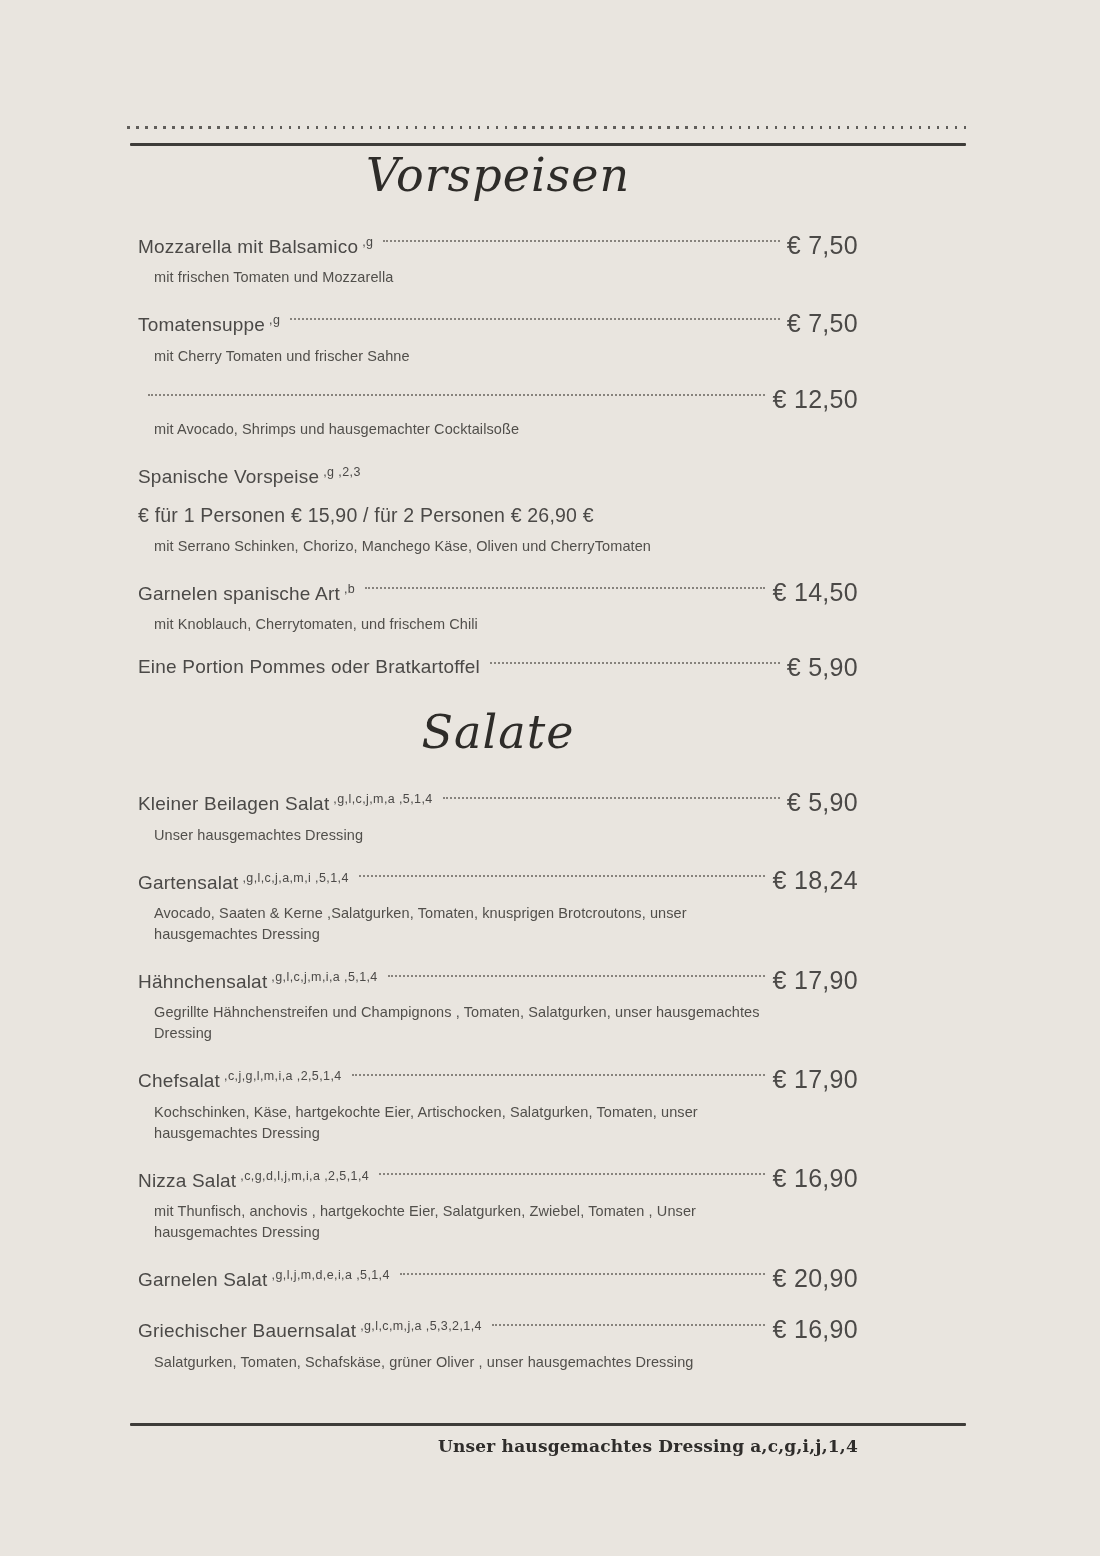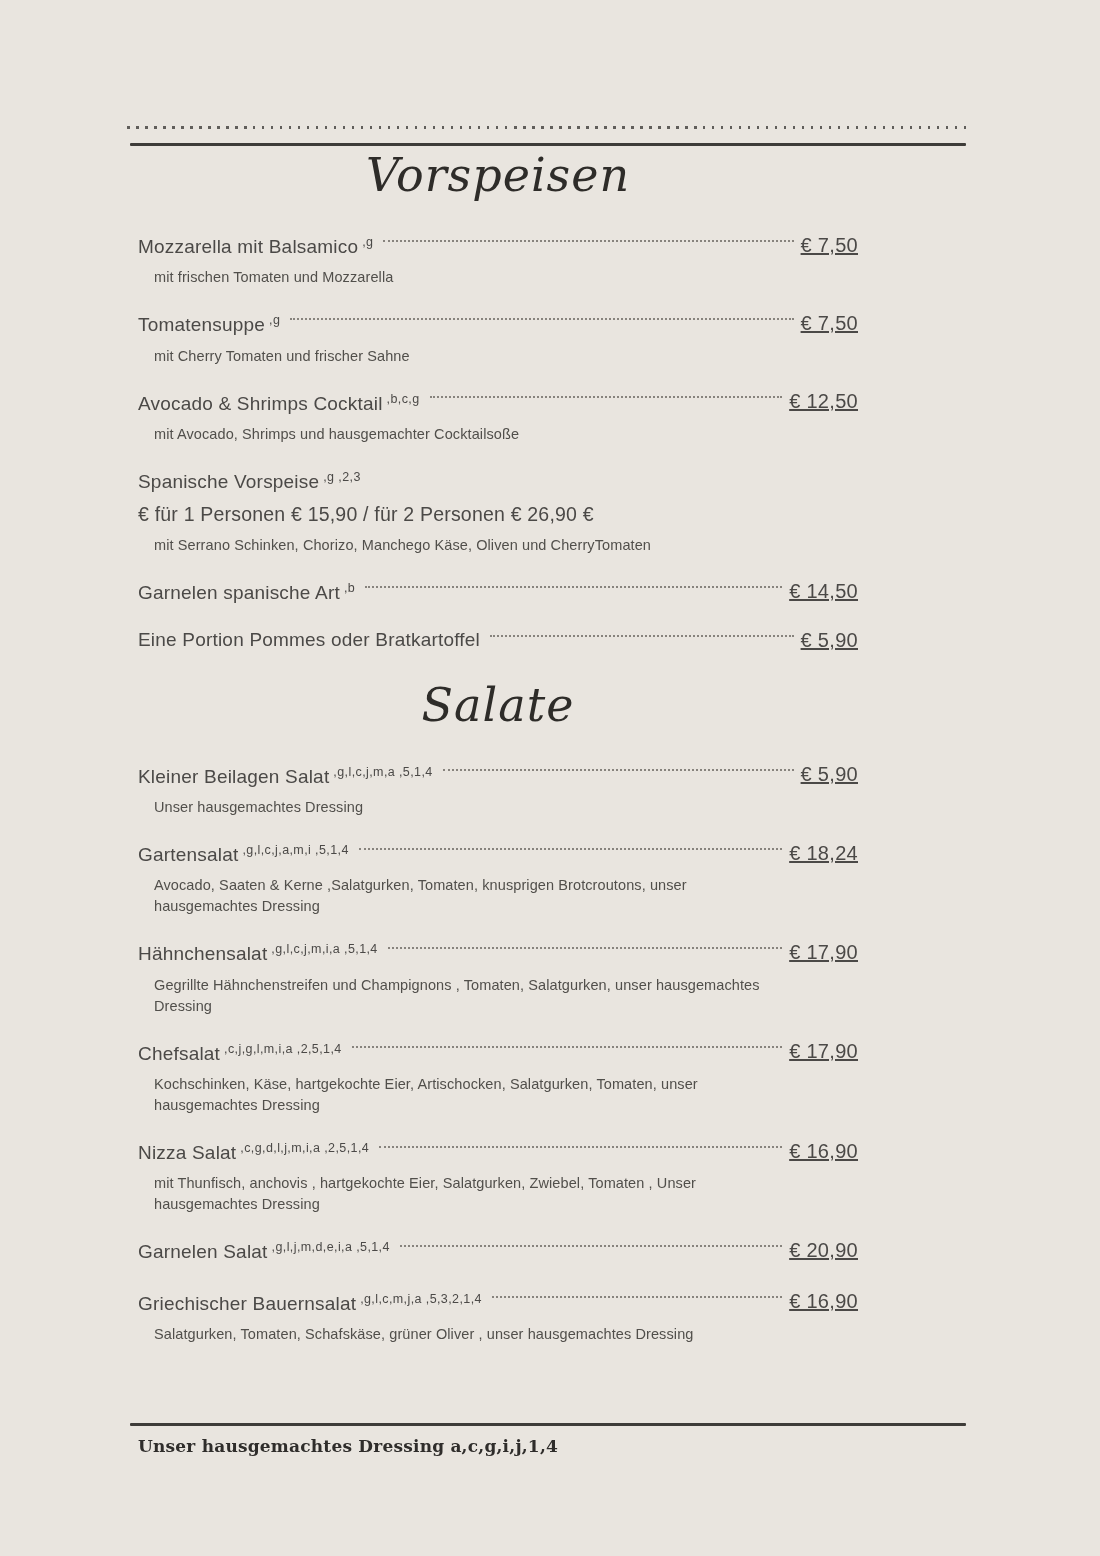--- a/index.html
+++ b/index.html
@@ -26,28 +26,28 @@
     font-size:46px; line-height:70px; text-align:center; margin:0; color:var(--title);
     letter-spacing:1px;
   }
   .menu-section:first-child .section-title{margin-top:140px;}
   .menu-section + .menu-section .section-title{margin-top:16px;}
   .menu-item{margin-top:18px;}
   .item-row{display:flex; align-items:center;}
   .item-name{font-size:19px; line-height:28px; letter-spacing:.2px; white-space:nowrap;}
   .allergens{font-size:12.5px; margin-left:4px; letter-spacing:.4px; color:var(--ink);}
   .leader{flex:1 1 auto; min-width:20px; border-bottom:2px dotted var(--leader); margin:0 7px 8px 10px;}
-  .item-price{font-size:20px; line-height:28px; white-space:nowrap; letter-spacing:.3px;text-decoration:underline;}
-  .price-line{font-size:19.5px; line-height:30px; margin-top:3px; letter-spacing:.2px;}
+  .item-price{font-size:25px; line-height:28px; white-space:nowrap; letter-spacing:.3px;}
+  .price-line{font-size:19.5px; line-height:30px; margin-top:9px; letter-spacing:.2px;}
   .item-desc{
     font-size:14.5px; line-height:21px; margin:6px 0 0 16px; max-width:640px;
     color:var(--desc); letter-spacing:.1px;
   }
   .footer-note{
-    position:absolute; top:1436px; left:138px; width:720px; text-align:left;
+    position:absolute; top:1436px; left:138px; width:720px; text-align:right;
     font-family:"DejaVu Serif", serif; font-weight:bold; font-size:17px;
     color:var(--footer); letter-spacing:.2px;
   }
 </style>
 </head>
 <body>
 
 <div class="page">
   <div class="rule-dotted"></div>
   <div class="rule-solid top"></div>
@@ -71,21 +71,20 @@
       <span class="item-name"><span class="nm">Tomatensuppe</span><sup class="allergens">,g</sup></span>
       <span class="leader"></span>
       <span class="item-price">€ 7,50</span>
     </div>
 
     <p class="item-desc">mit Cherry Tomaten und frischer Sahne</p>
   </div>
 
   <div class="menu-item">
     <div class="item-row">
-      <span class="item-name"><span class="nm">Avocado &amp; Shrimps Cocktail</span><sup class="allergens">,b,c,g</sup></span>
       <span class="leader"></span>
       <span class="item-price">€ 12,50</span>
     </div>
 
     <p class="item-desc">mit Avocado, Shrimps und hausgemachter Cocktailsoße</p>
   </div>
 
   <div class="menu-item">
     <div class="item-row no-price">
       <span class="item-name"><span class="nm">Spanische Vorspeise</span><sup class="allergens">,g ,2,3</sup></span>
@@ -95,20 +94,21 @@
     <p class="item-desc">mit Serrano Schinken, Chorizo, Manchego Käse, Oliven und CherryTomaten</p>
   </div>
 
   <div class="menu-item">
     <div class="item-row">
       <span class="item-name"><span class="nm">Garnelen spanische Art</span><sup class="allergens">,b</sup></span>
       <span class="leader"></span>
       <span class="item-price">€ 14,50</span>
     </div>
 
+    <p class="item-desc">mit Knoblauch, Cherrytomaten, und frischem Chili</p>
   </div>
 
   <div class="menu-item">
     <div class="item-row">
       <span class="item-name"><span class="nm">Eine Portion Pommes oder Bratkartoffel</span></span>
       <span class="leader"></span>
       <span class="item-price">€ 5,90</span>
     </div>
 
   </div>

